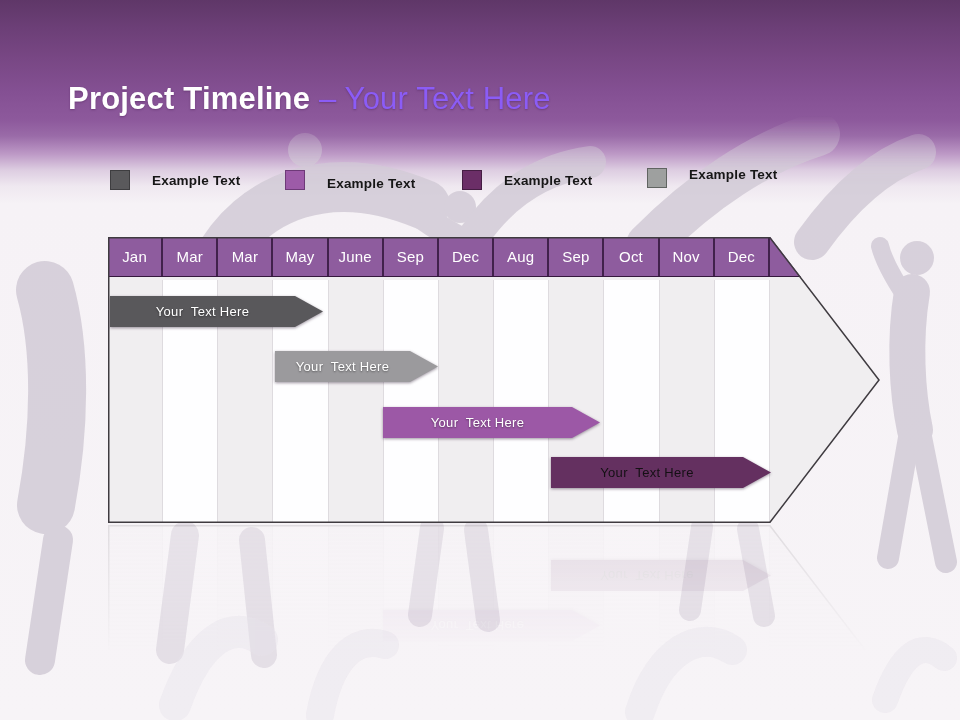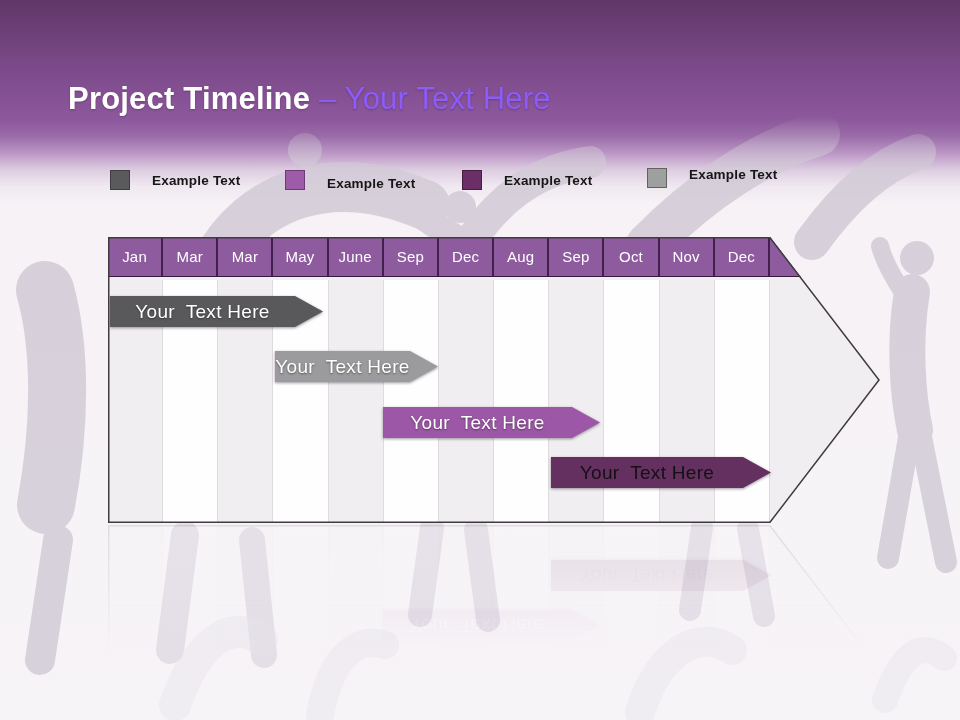--- a/index.html
+++ b/index.html
@@ -66,21 +66,21 @@
   .col-odd{background:#f0eef0;}
   .col-even{background:#fefeff;}
   .col-tail{flex:1;background:#f0eef0;}
   
   .bar{position:absolute;height:31px;filter:drop-shadow(0 1px 1.5px rgba(40,20,45,.45));}
   .bar-shape{
     width:100%;height:100%;box-sizing:border-box;padding-right:28px;
     clip-path:polygon(0 0,calc(100% - 28px) 0,100% 50%,calc(100% - 28px) 100%,0 100%);
     display:flex;align-items:center;justify-content:center;
   }
-  .bar-label{font-size:19px;color:#ffffff;white-space:pre;letter-spacing:.3px;
+  .bar-label{font-size:13px;color:#ffffff;white-space:pre;letter-spacing:.3px;
     text-shadow:0 1px 2px rgba(0,0,0,.45);}
   .bar-1{left:2px;top:59px;width:213px;}
   .bar-2{left:167px;top:114px;width:163px;}
   .bar-3{left:275px;top:170px;width:217px;}
   .bar-4{left:443px;top:220px;width:220px;}
   .bar-1 .bar-shape{background:#59585b;}
   .bar-2 .bar-shape{background:#9b9a9d;}
   .bar-3 .bar-shape{background:#9c58a6;}
   .bar-4 .bar-shape{background:#643060;}
   .bar-4 .bar-label{color:#141014;text-shadow:none;}

